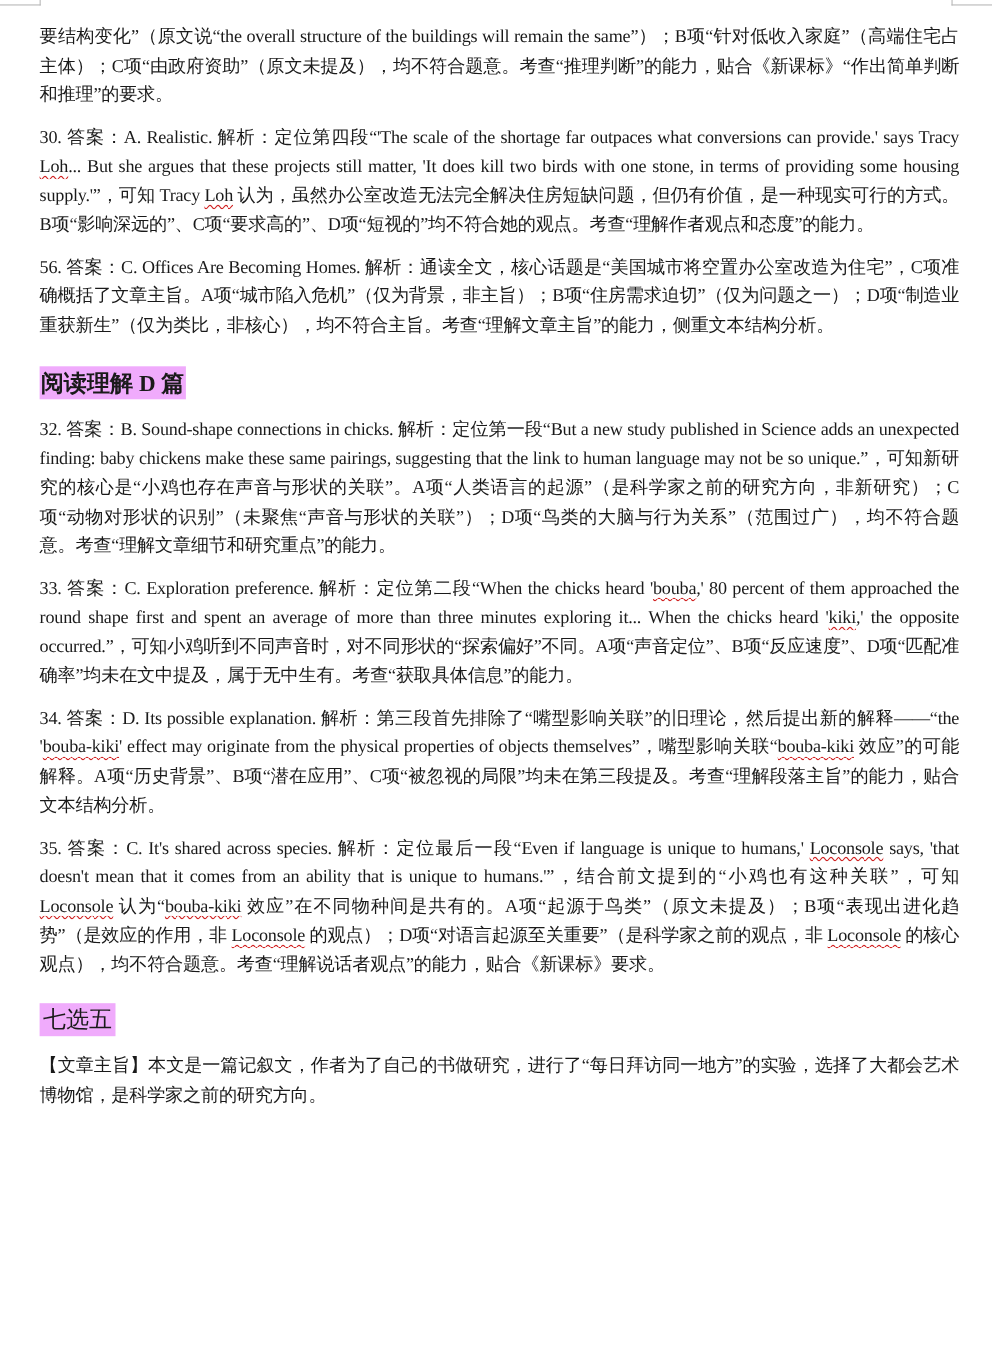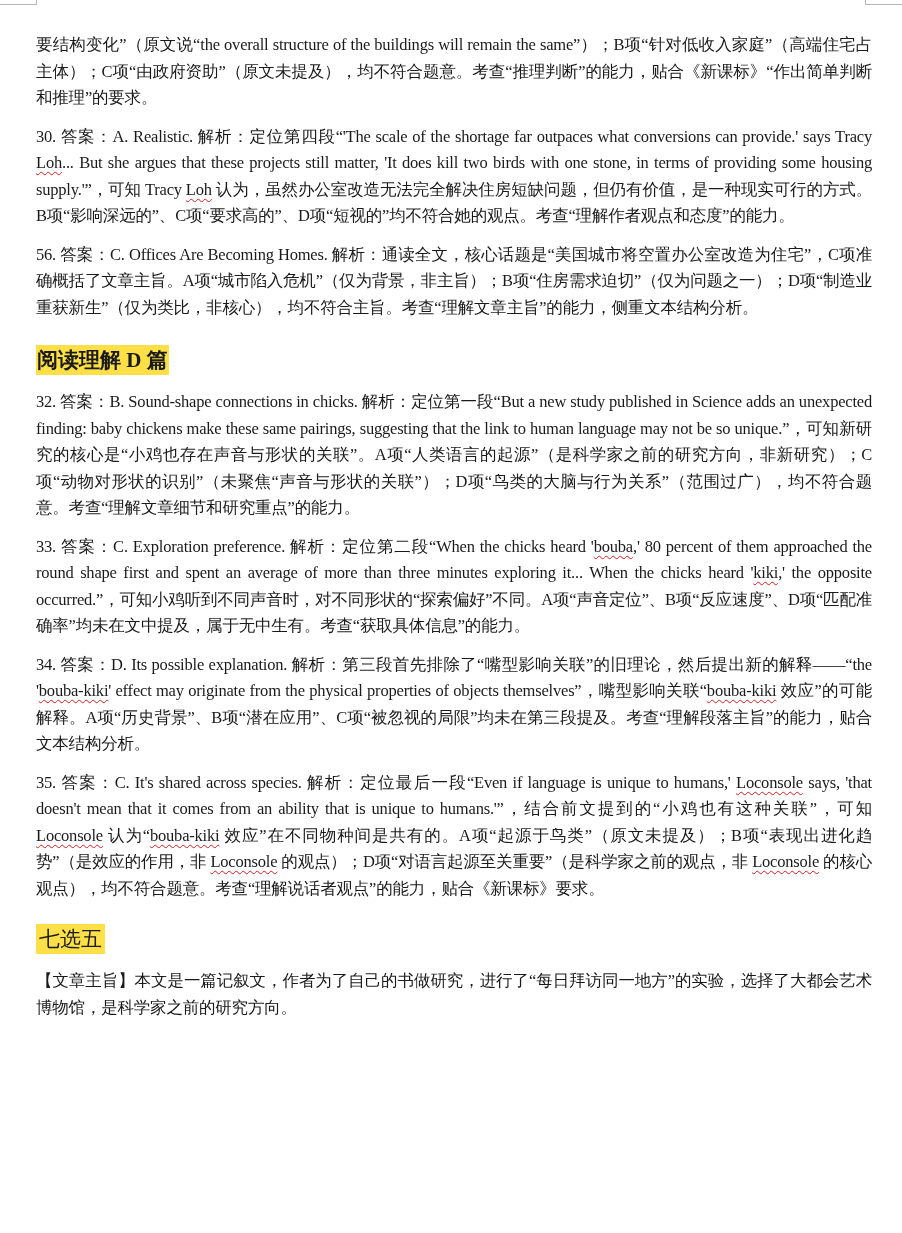--- a/index.html
+++ b/index.html
@@ -4,32 +4,32 @@
 <style>
   html, body { margin: 0; padding: 0; background: #ffffff; }
   body {
     width: 902px; height: 1233px; position: relative; overflow: hidden;
     font-family: "Liberation Serif", "DejaVu Serif", serif;
     color: #1a1a1a;
   }
   .corner { position: absolute; border-color: #b8b8b8; border-style: solid; }
   .corner.tl { left: 0; top: 0; width: 36px; height: 4px; border-width: 0 1px 1px 0; }
   .corner.tr { right: 0; top: 0; width: 36px; height: 4px; border-width: 0 0 1px 1px; }
-  .page { position: absolute; left: 36px; top: 32px; width: 836px; }
+  .page { position: absolute; left: 36px; top: 20px; width: 836px; }
   p.para {
     margin: 0 0 12px 0;
     font-size: 16.5px;
     line-height: 26.5px;
     letter-spacing: -0.2px;
     text-align: justify;
   }
   .sq { text-decoration: underline wavy #d02020; text-decoration-thickness: 1px; text-underline-offset: 3px; }
   .heading {
     display: inline-block;
-    background: #fde047;
+    background: #f0abfc;
     font-weight: bold;
     font-size: 21px;
     line-height: 30px;
     padding: 0 1px;
     margin: 0;
   }
   .h-wrap { margin: 24px 0 14px 0; }
   .h-wrap.h2 { margin-top: 22px; }
   .h2 .heading { font-weight: normal; font-size: 21px; padding: 0 3px; text-align: right; }
 </style>

